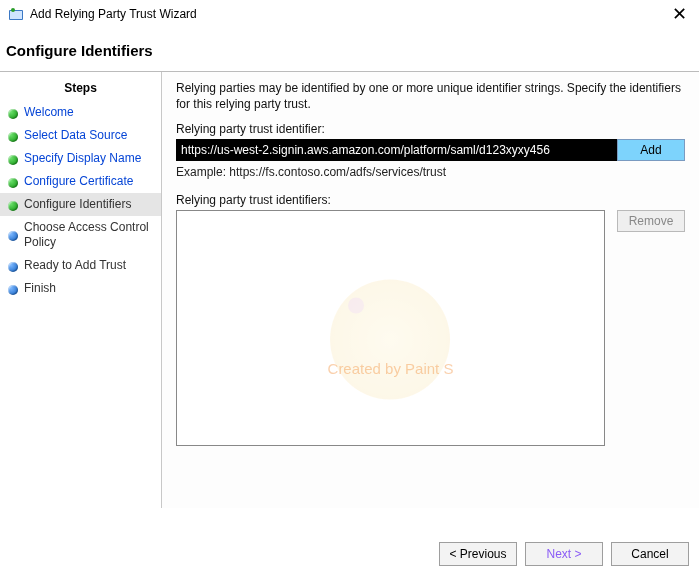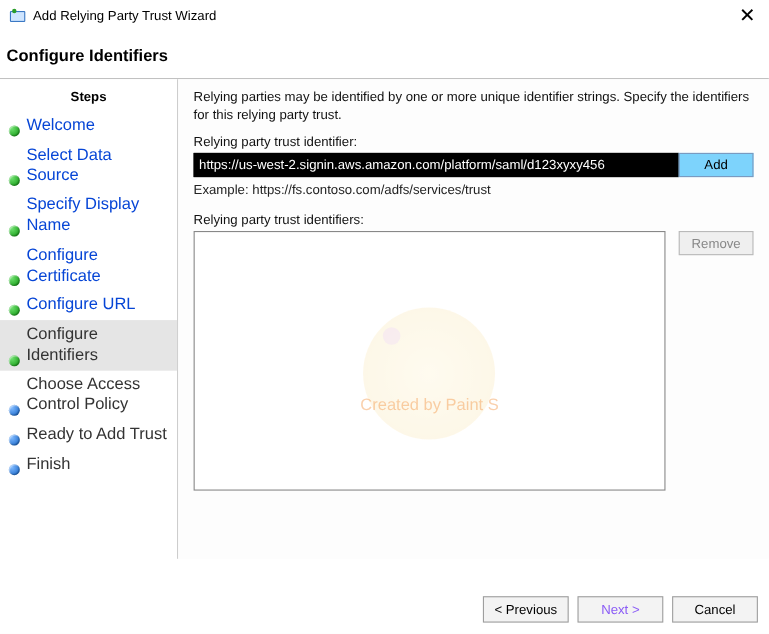--- a/index.html
+++ b/index.html
@@ -39,23 +39,23 @@
   .divider { border:0; border-top:1px solid #bbb; margin:0; }
   .body-row { display:flex; height:436px; }
   .sidebar {
     width: 162px;
     border-right: 1px solid #c8c8c8;
     padding-top:6px;
     background:#fff;
   }
   .sidebar-title { font-weight:bold; padding:3px 8px 6px 8px; font-size:12px;text-align:center;}
   .step-item {
-    display:flex; align-items:flex-end;
+    display:flex; align-items:center;
     padding:4px 8px 4px 8px;
-    font-size:15px;
+    font-size:12px;
     line-height:1.25;
     cursor: default;
   }
   .step-item.selected { background:#e5e5e5; }
   .step-item .bullet {
     width:10px;height:10px;border-radius:50%;
     margin-top:2px;margin-right:6px;
     flex:0 0 10px;
     box-shadow: inset -1px -1px 1px rgba(0,0,0,.25), inset 1px 1px 1px rgba(255,255,255,.5);
   }
@@ -163,24 +163,20 @@
           <span class="label">Select Data Source</span>
         </div>
         <div class="step-item">
           <span class="bullet done"></span>
           <span class="label">Specify Display Name</span>
         </div>
         <div class="step-item">
           <span class="bullet done"></span>
           <span class="label">Configure Certificate</span>
         </div>
-        <div class="step-item">
-          <span class="bullet done"></span>
-          <span class="label">Configure URL</span>
-        </div>
         <div class="step-item selected">
           <span class="bullet done"></span>
           <span class="label">Configure Identifiers</span>
         </div>
         <div class="step-item future">
           <span class="bullet pending"></span>
           <span class="label">Choose Access Control Policy</span>
         </div>
         <div class="step-item future">
           <span class="bullet pending"></span>

